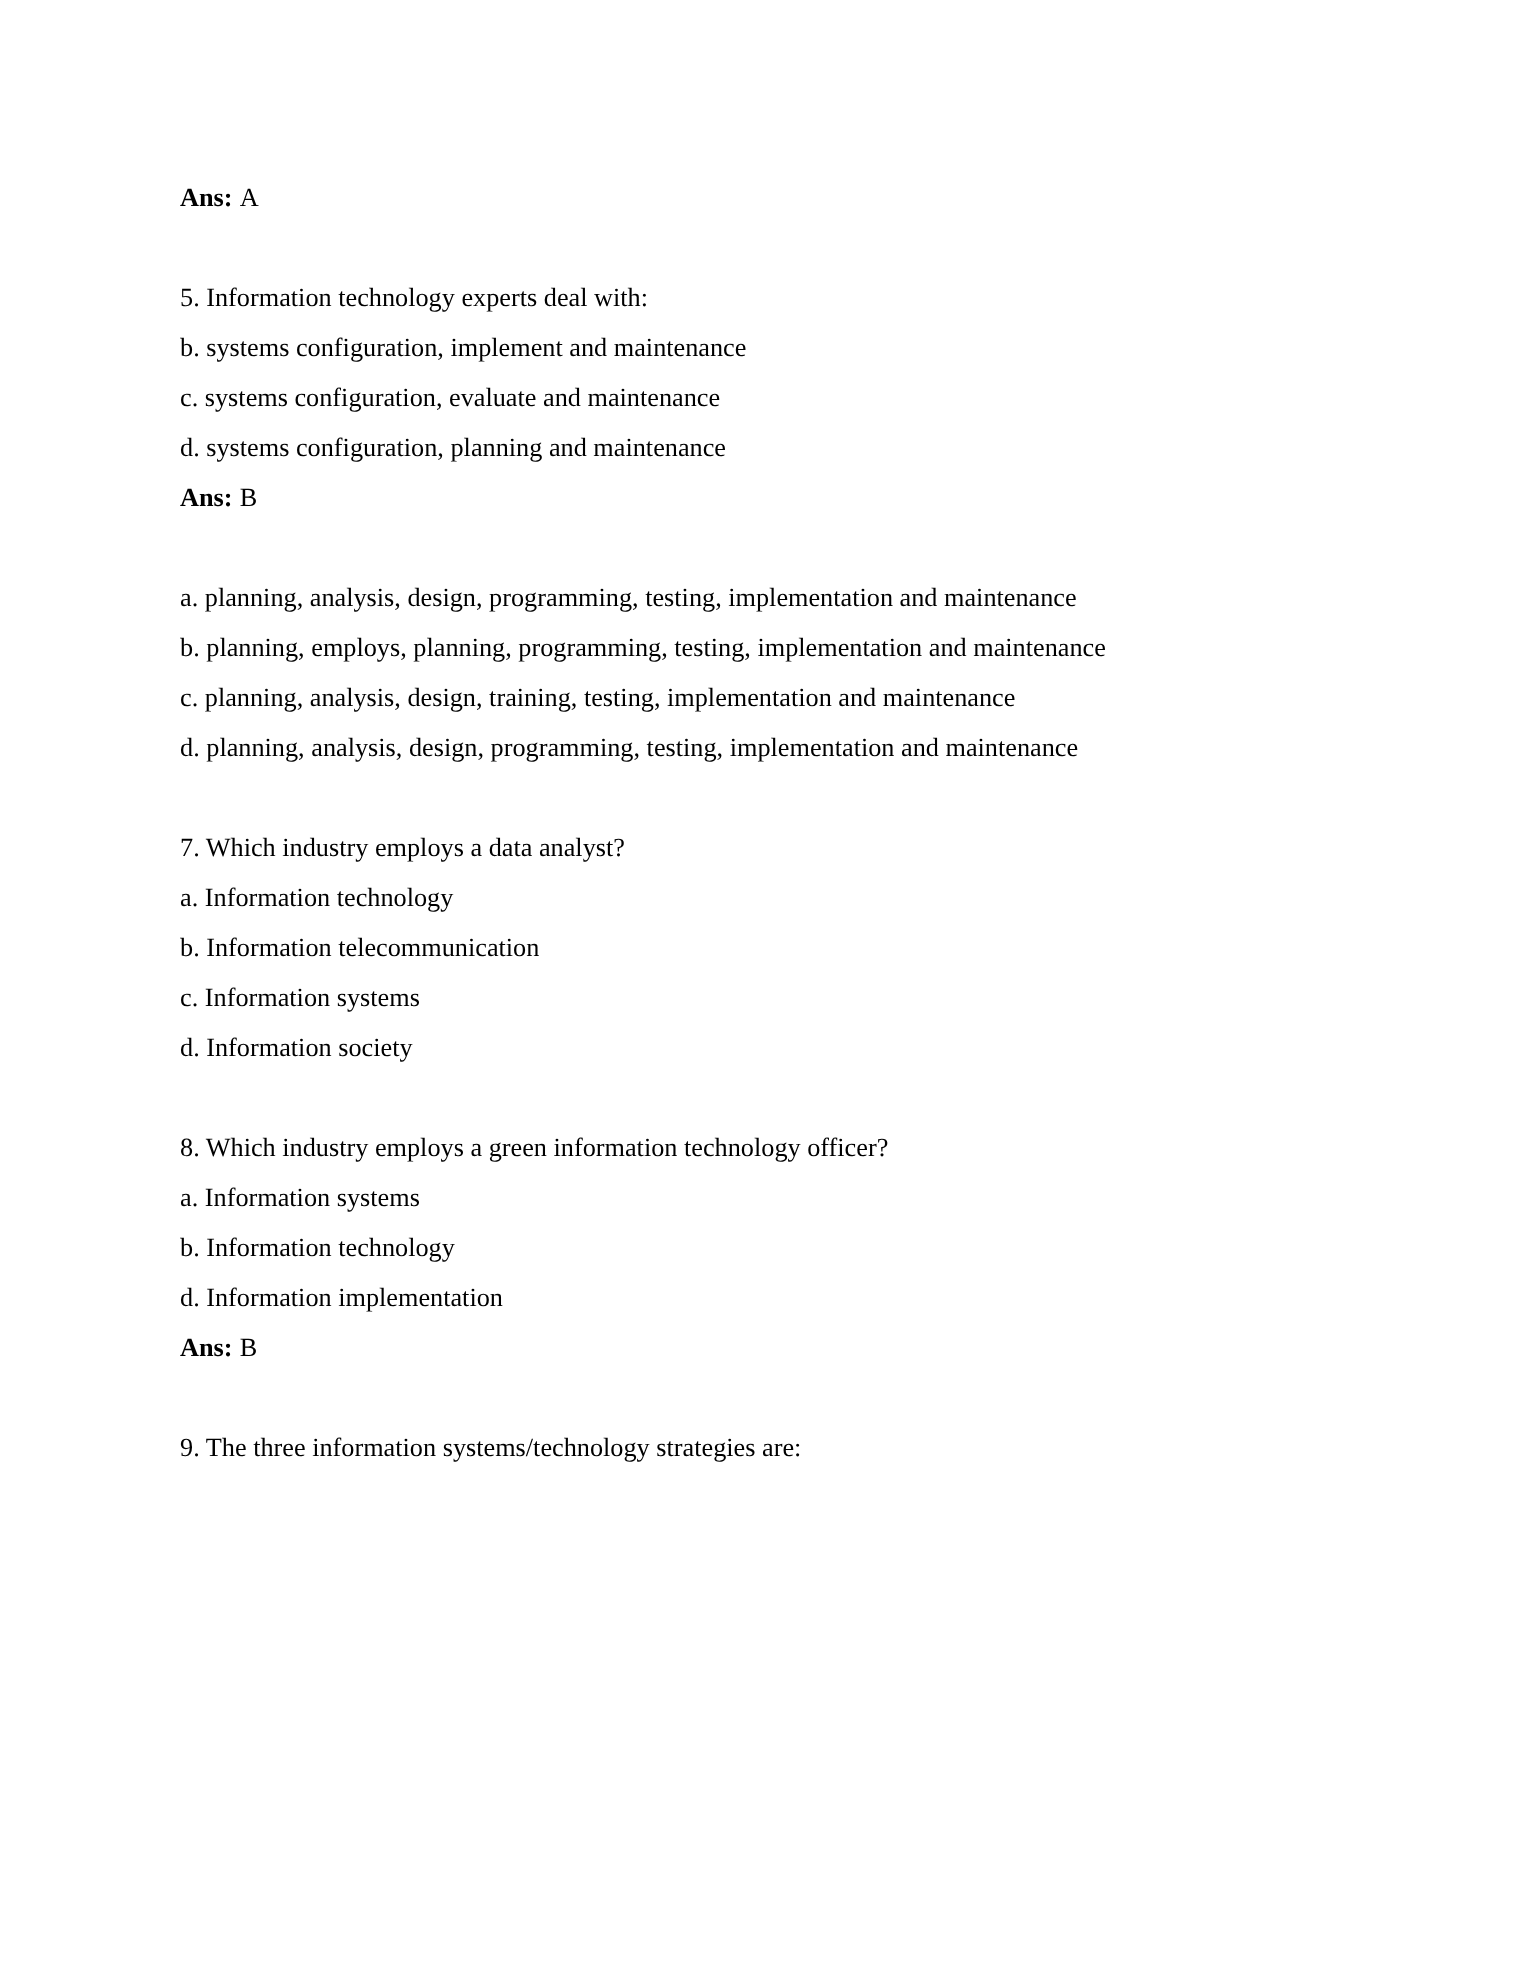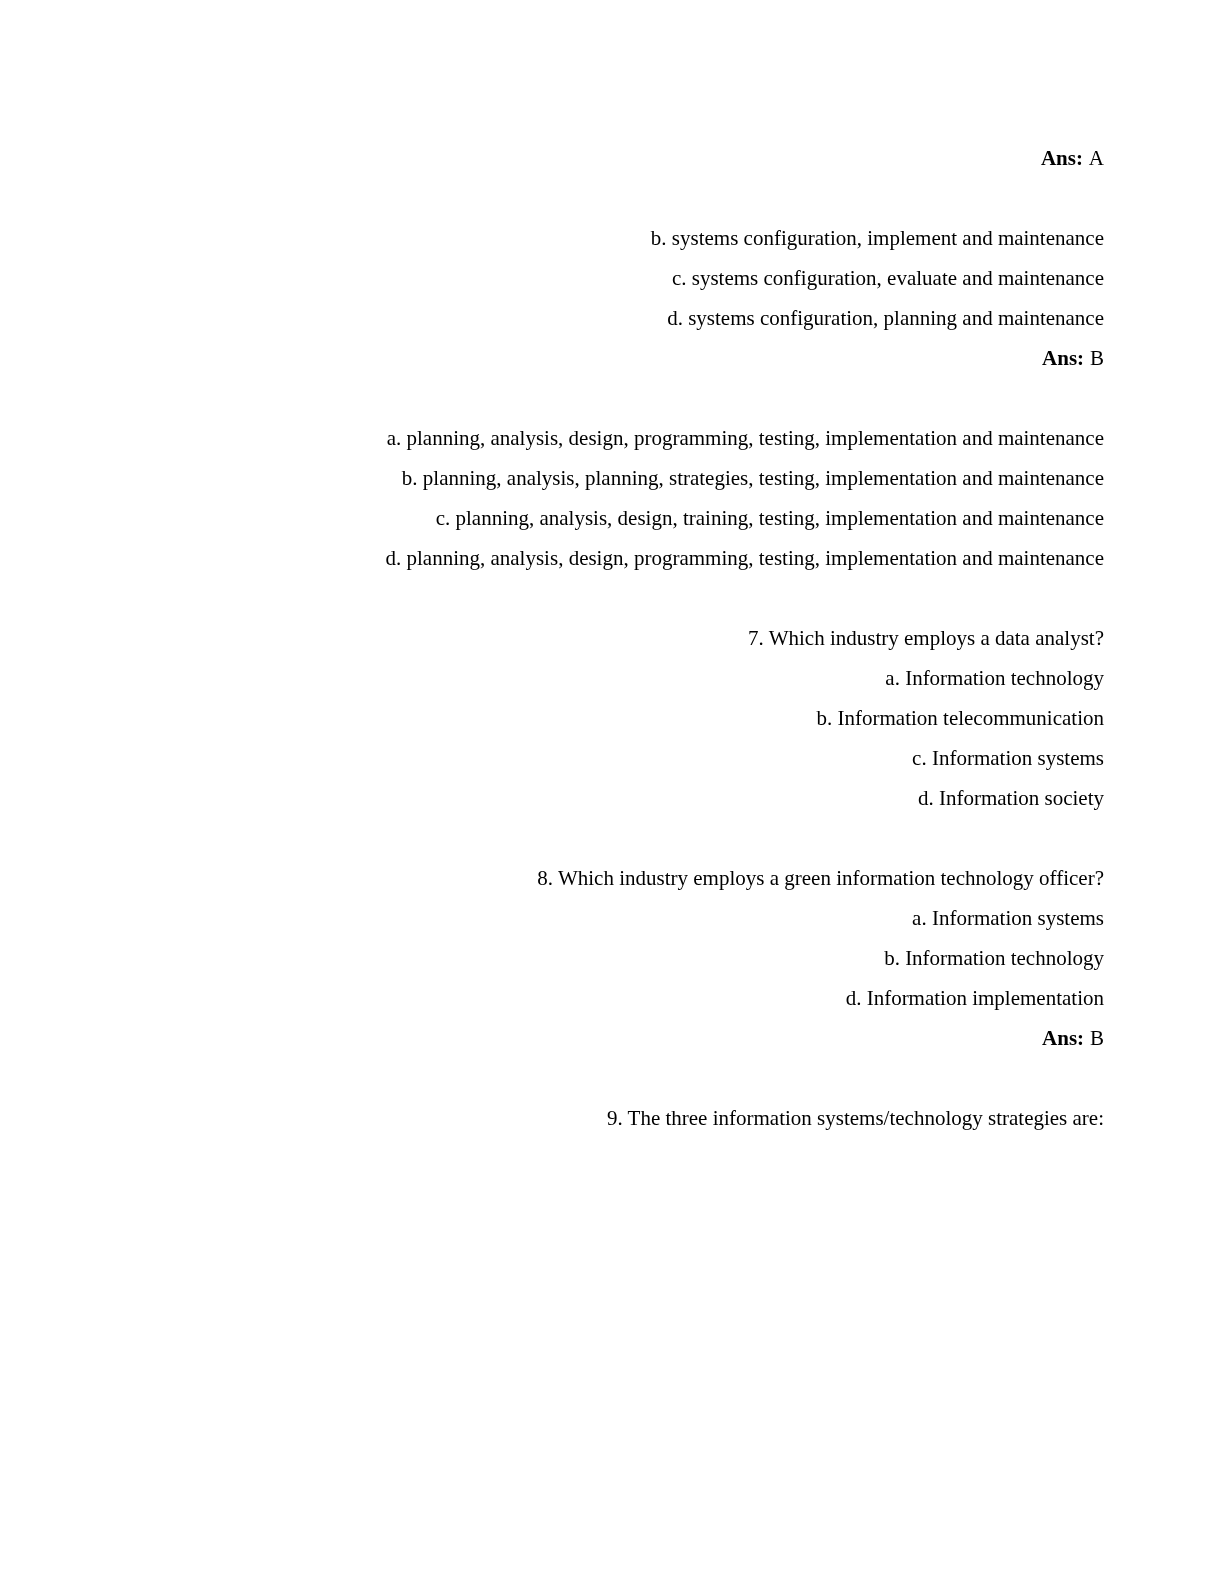--- a/index.html
+++ b/index.html
@@ -18,49 +18,49 @@
   .page {
     box-sizing: border-box;
     width: 1224px;
     height: 1584px;
     padding: 138px 120px 0 144px;
   }
   .line {
     margin: 0;
     line-height: 40px;
     white-space: nowrap;
-    text-align: right;
   }
   .qblock {
     margin-top: 40px;
   }
   .ans-label {
     font-weight: bold;
   }
   .ans-value {
     padding-left: 0.28em;
   }
 </style>
 </head>
 <body>
 
 <div class="page">
 
   <p class="line"><span class="ans-label">Ans:</span><span class="ans-value">A</span></p>
 
   <section class="qblock">
+    <p class="line">5. Information technology experts deal with:</p>
     <p class="line">b. systems configuration, implement and maintenance</p>
     <p class="line">c. systems configuration, evaluate and maintenance</p>
     <p class="line">d. systems configuration, planning and maintenance</p>
     <p class="line"><span class="ans-label">Ans:</span><span class="ans-value">B</span></p>
   </section>
 
   <section class="qblock">
     <p class="line">a. planning, analysis, design, programming, testing, implementation and maintenance</p>
-    <p class="line">b. planning, analysis, planning, strategies, testing, implementation and maintenance</p>
+    <p class="line">b. planning, employs, planning, programming, testing, implementation and maintenance</p>
     <p class="line">c. planning, analysis, design, training, testing, implementation and maintenance</p>
     <p class="line">d. planning, analysis, design, programming, testing, implementation and maintenance</p>
   </section>
 
   <section class="qblock">
     <p class="line">7. Which industry employs a data analyst?</p>
     <p class="line">a. Information technology</p>
     <p class="line">b. Information telecommunication</p>
     <p class="line">c. Information systems</p>
     <p class="line">d. Information society</p>

